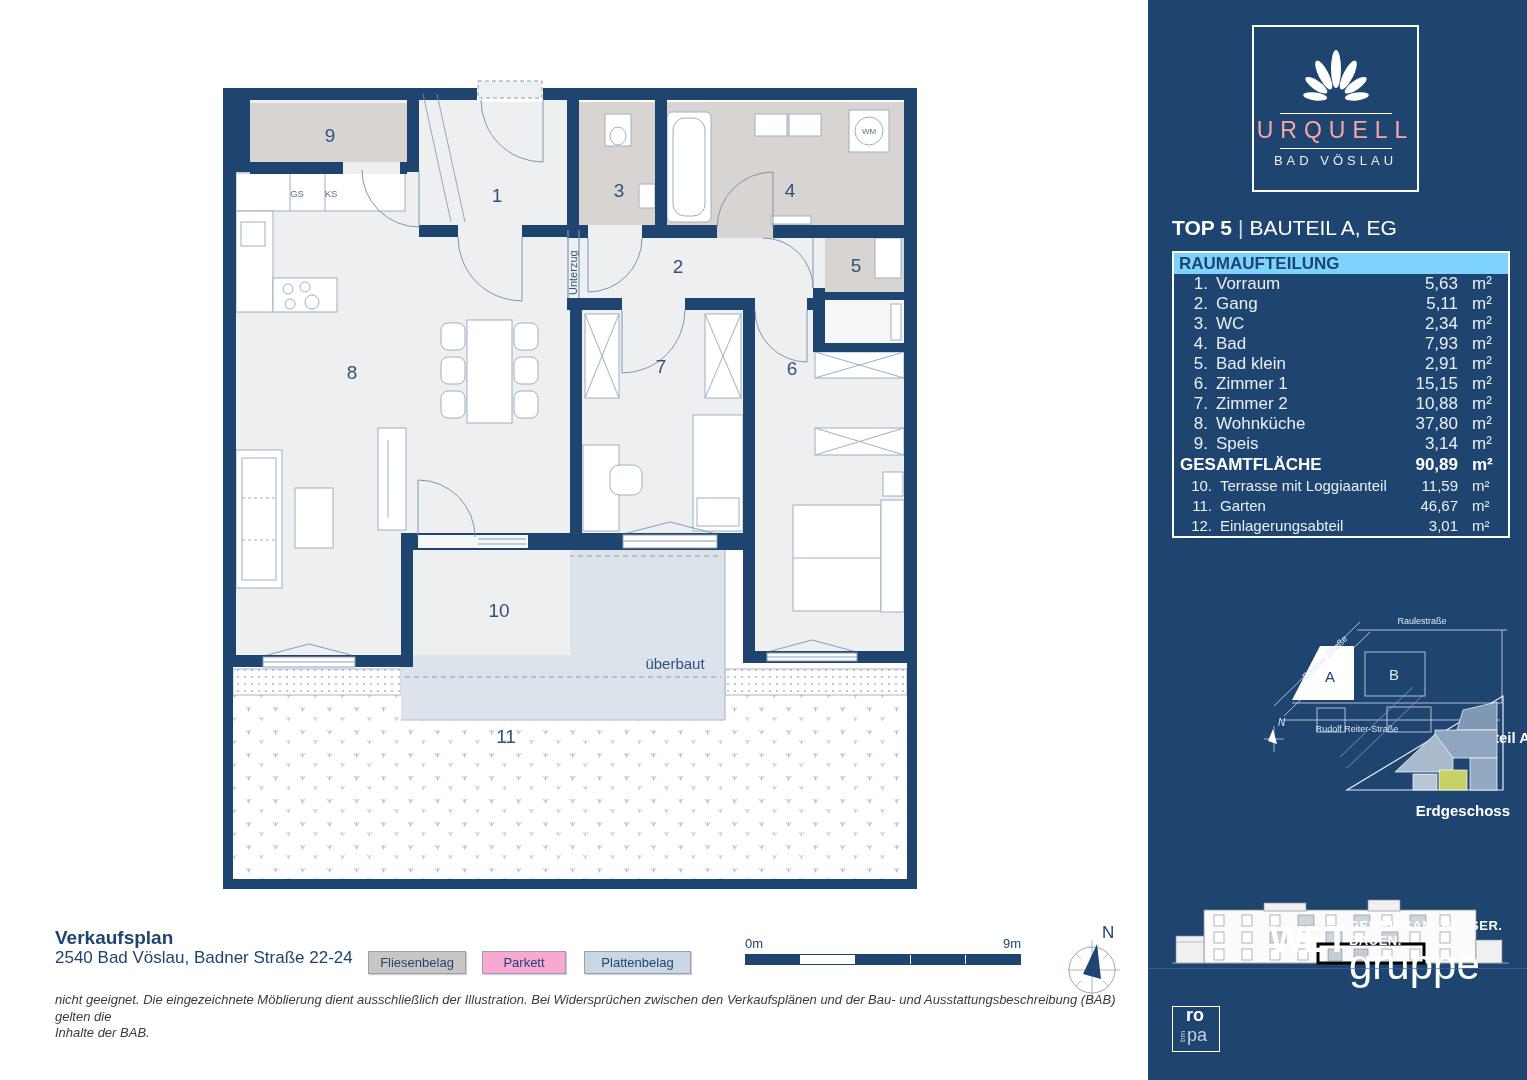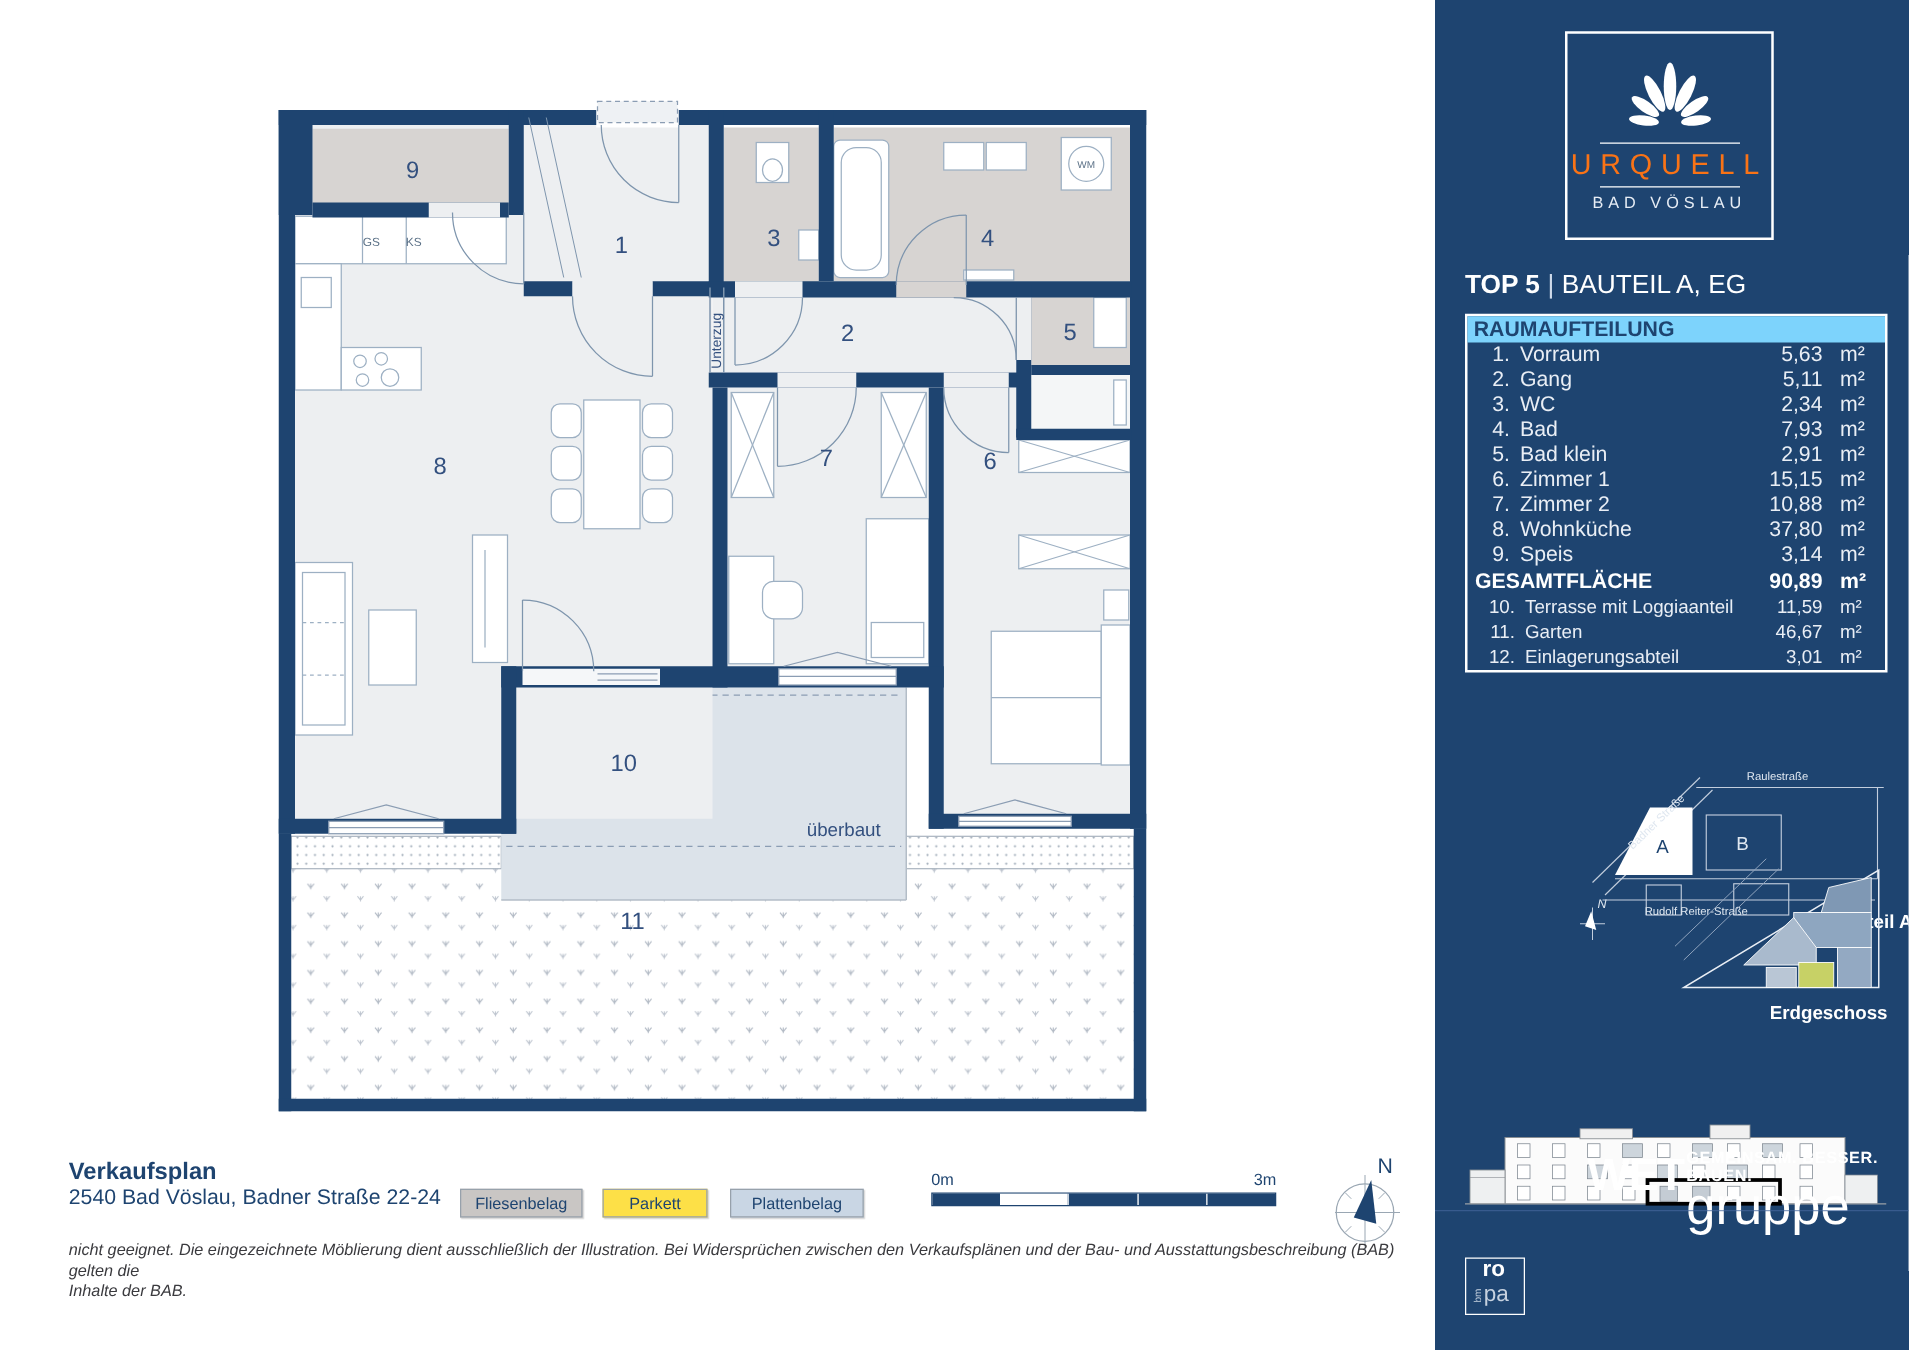--- a/index.html
+++ b/index.html
@@ -2,21 +2,21 @@
 <html><head>
 <meta charset="utf-8">
 <style>
   html,body{margin:0;padding:0;}
   body{width:1527px;height:1080px;position:relative;overflow:hidden;background:#fff;
        font-family:"Liberation Sans",sans-serif;}
   .abs{position:absolute;}
   
   #sidebar{left:1148px;top:0;width:379px;height:1080px;background:#1e4470;color:#fff;}
   #logoBox{position:absolute;left:104px;top:25px;width:163px;height:163px;border:2px solid #fff;text-align:center;}
-  #logoTitle{margin-top:3px;font-size:23px;letter-spacing:7px;color:#f97316;}
+  #logoTitle{margin-top:3px;font-size:23px;letter-spacing:7px;color:#fca5a5;}
   #logoSub{margin-top:4px;font-size:13px;letter-spacing:4px;color:#e7edf5;}
   .logoRule{width:112px;height:1px;background:#fff;margin:4px auto 0 auto;}
   #unitTitle{position:absolute;left:24px;top:216px;font-size:21px;color:#fff;}
   #unitTitle b{font-weight:bold;}
   #unitTitle .sep{font-weight:300;padding:0 6px;color:#cfdaea;}
   #tables{position:absolute;left:24px;top:251px;width:334px;border:2px solid #fff;}
   .thead{background:#7dd3fc;color:#1e4470;font-weight:bold;font-size:17px;line-height:21px;padding:0 5px;}
   .trow{display:grid;grid-template-columns:36px 1fr 60px 44px;font-size:17px;line-height:20px;color:#e9eef5;padding:0 6px;}
   .trow .nr{text-align:right;padding-right:8px;}
   .trow .val{text-align:right;}
@@ -40,21 +40,21 @@
   #wetTag{font-size:13px;font-weight:bold;letter-spacing:.5px;}
   #wetLight{font-size:42px;font-weight:300;line-height:34px;letter-spacing:0;}
   #sideDivider{left:1148px;top:968px;width:379px;height:1px;background:#46699e;opacity:.65;}
   
   #fTitle{left:55px;top:927px;font-size:19px;font-weight:bold;color:#1e4470;}
   #fAddr{left:55px;top:948px;font-size:17px;color:#1e4470;}
   .legendBtn{display:inline-block;height:21px;line-height:21px;text-align:center;font-size:13px;color:#1e4470;
              border:1px solid #97a1ab;box-shadow:1px 1px 1px rgba(0,0,0,.18);}
   #legend{left:368px;top:951px;}
   #lgFliesen{width:96px;background:#c9c6c4;margin-right:16px;}
-  #lgParkett{width:82px;background:#fde047;margin-right:18px;}
+  #lgParkett{width:82px;background:#f9a8d4;margin-right:18px;}
   #lgPlatten{width:105px;background:#c9d6e4;}
   #scale{left:745px;top:936px;width:276px;}
   #scaleLabels{display:flex;justify-content:space-between;font-size:13px;color:#1e4470;margin-bottom:3px;}
   #scaleBar{display:flex;height:9px;border:1px solid #1e4470;background:#fff;}
   #scaleBar span{flex:1;}
   .segNavy{background:#1e4470;border-left:1px solid #fff;}
   .segWhite{background:#fff;}
   #disc{left:55px;top:992px;width:1065px;font-size:13px;font-style:italic;color:#3a3a3e;line-height:16.5px;}
   #disc b{font-weight:bold;}
 </style>
@@ -481,21 +481,21 @@
 <div id="fTitle" class="abs">Verkaufsplan</div>
 <div id="fAddr" class="abs">2540 Bad Vöslau, Badner Straße  22-24</div>
 
 <div id="legend" class="abs">
   <span class="legendBtn" id="lgFliesen">Fliesenbelag</span><span class="legendBtn" id="lgParkett">Parkett</span><span class="legendBtn" id="lgPlatten">Plattenbelag</span>
 </div>
 
 <div id="scale" class="abs">
   <div id="scaleLabels">
       <span>0m</span>
-      <span>3m</span>
+      <span>9m</span>
     </div>
   <div id="scaleBar">
     <span class="segNavy" style="border-left:none;"></span>
       <span class="segWhite"></span>
       <span class="segNavy"></span>
       <span class="segNavy"></span>
       <span class="segNavy"></span>
   </div>
 </div>
 

